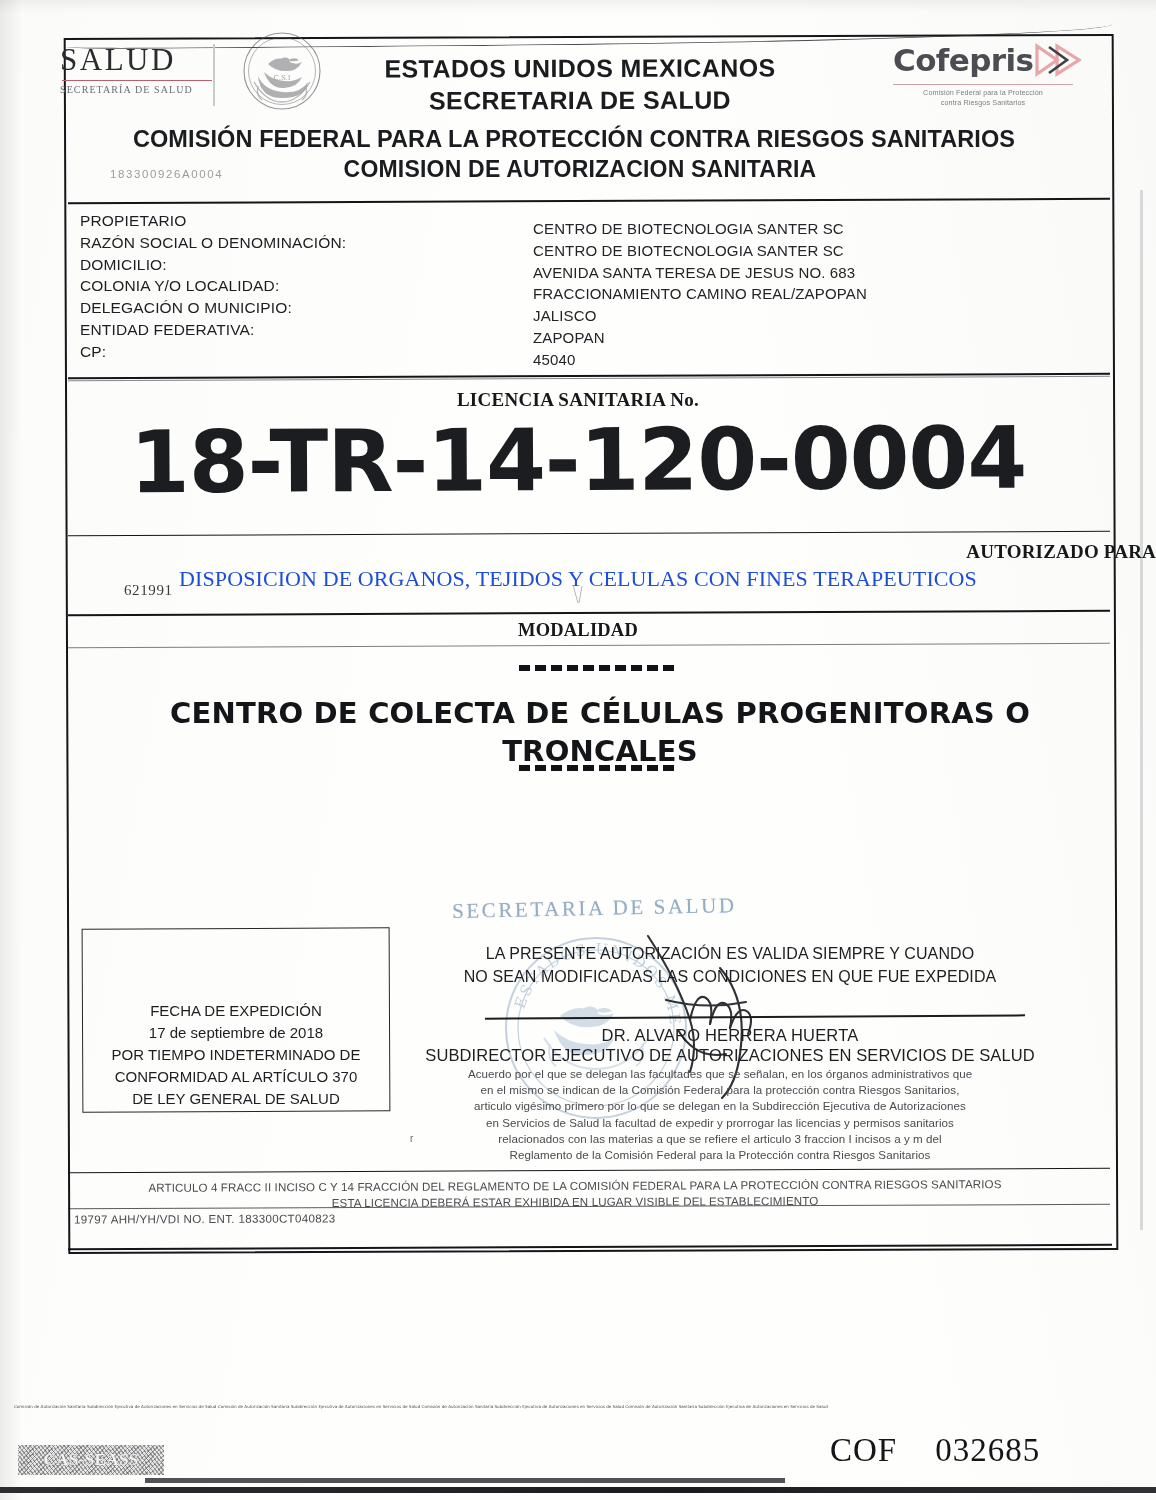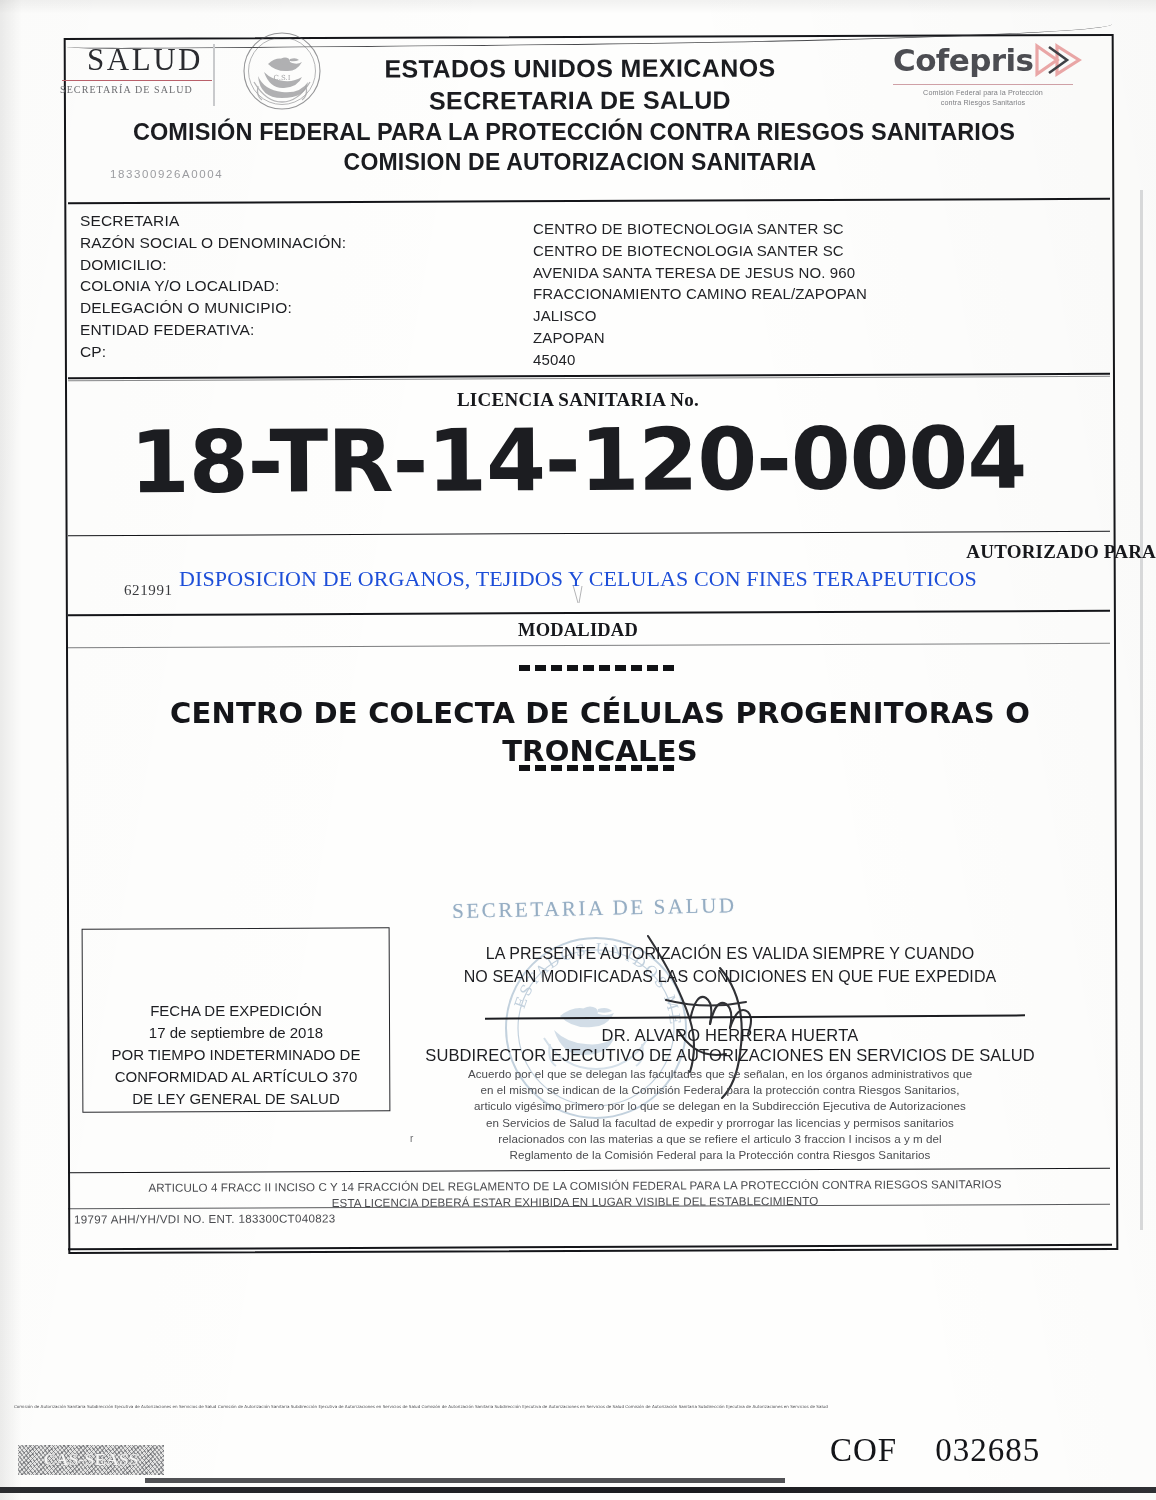--- a/index.html
+++ b/index.html
@@ -26,42 +26,42 @@
     transform:rotate(-0.22deg);
   }
 
   
   .hr{position:absolute;background:#141519;transform:rotate(-0.25deg);}
 
   
   .hdr-salud{position:absolute;left:60px;top:44px;width:170px;text-align:left;}
   .salud-word{
     font-family:"Liberation Serif", serif;
-    font-size:31px;letter-spacing:2.5px;color:#2a2b2f;line-height:1;text-align:center;
+    font-size:31px;letter-spacing:2.5px;color:#2a2b2f;line-height:1;
   }
   .salud-rule{height:1px;background:#b9606a;margin:5px 0 3px 2px;width:150px;}
   .salud-sub{
     font-family:"Liberation Serif", serif;
     font-size:10px;letter-spacing:1.1px;color:#6b6c70;
   }
   .hdr-divider{
     position:absolute;left:213px;top:44px;width:2px;height:62px;background:#c9cacc;
   }
   .eagle{
     position:absolute;left:228px;top:30px;width:108px;height:82px;opacity:.62;
   }
   .hdr-titles{
     position:absolute;left:120px;top:52px;width:920px;text-align:center;
   }
   .t1,.t2{
     font-weight:bold;font-size:25px;letter-spacing:.4px;color:#1b1c20;line-height:1.28;
   }
   .t3{
     font-weight:bold;font-size:23.5px;letter-spacing:.1px;color:#1b1c20;
-    line-height:1.3;margin-top:1px;white-space:nowrap;
+    line-height:1.3;margin-top:8px;white-space:nowrap;
     transform:translateX(-6px);
   }
   .t4{
     font-weight:bold;font-size:23px;letter-spacing:.2px;color:#1b1c20;line-height:1.3;
   }
   .hdr-titles .t1,.hdr-titles .t2{transform:rotate(-0.15deg);}
 
   
   .cofepris{position:absolute;left:893px;top:45px;width:200px;}
   .cofepris-word{
@@ -320,32 +320,32 @@
     <div class="cofepris-rule"></div>
     <div class="cofepris-sub">
       <div>Comisión Federal para la Protección</div>
       <div>contra Riesgos Sanitarios</div>
     </div>
   </div>
 
   <div class="docref">183300926A0004</div>
 
   <div class="owner-labels">
-    <div>SECRETARIA</div>
+    <div>PROPIETARIO</div>
     <div>RAZÓN SOCIAL O DENOMINACIÓN:</div>
     <div>DOMICILIO:</div>
     <div>COLONIA Y/O LOCALIDAD:</div>
     <div>DELEGACIÓN O MUNICIPIO:</div>
     <div>ENTIDAD FEDERATIVA:</div>
     <div>CP:</div>
   </div>
   <div class="owner-values">
     <div>CENTRO DE BIOTECNOLOGIA SANTER SC</div>
     <div>CENTRO DE BIOTECNOLOGIA SANTER SC</div>
-    <div>AVENIDA SANTA TERESA DE JESUS NO. 960</div>
+    <div>AVENIDA SANTA TERESA DE JESUS NO. 683</div>
     <div>FRACCIONAMIENTO CAMINO REAL/ZAPOPAN</div>
     <div>JALISCO</div>
     <div>ZAPOPAN</div>
     <div>45040</div>
   </div>
 
   <div class="lic-label">LICENCIA SANITARIA No.</div>
   <div class="lic-number">18-TR-14-120-0004</div>
 
   <div class="auth-title">AUTORIZADO PARA</div>

